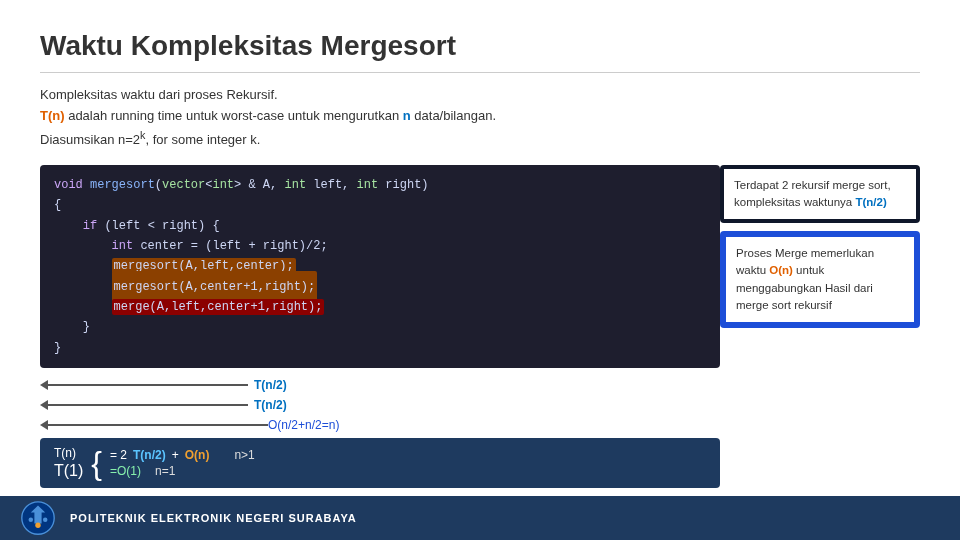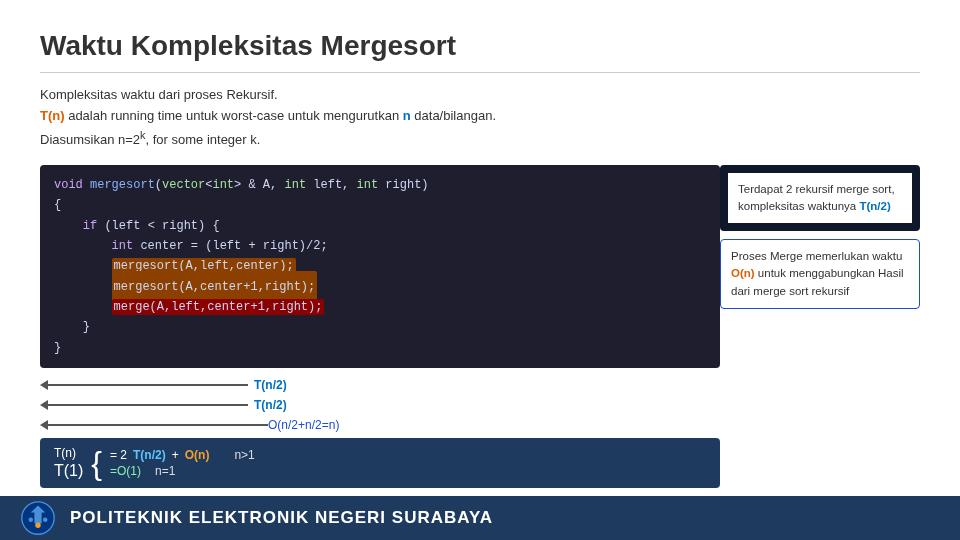--- a/index.html
+++ b/index.html
@@ -154,35 +154,35 @@
 
     
     .right-panel {
       width: 200px;
       display: flex;
       flex-direction: column;
       gap: 8px;
     }
 
     .info-box {
-      border: 8px solid #0f172a;
+      border: 4px solid #0f172a;
       border-radius: 4px;
       padding: 8px 10px;
       font-size: 11.5px;
       line-height: 1.5;
       color: #333;
     }
 
     .info-box .blue-text {
       color: #0070c0;
       font-weight: bold;
     }
 
     .info-box-orange {
-      border: 1px solid #1d4ed8;
+      border: 6px solid #1d4ed8;
     }
 
     .info-box-orange .orange-text {
       color: #e06000;
       font-weight: bold;
     }
 
     
     .footer {
       position: absolute;
@@ -197,21 +197,21 @@
       gap: 14px;
     }
 
     .footer-logo {
       width: 36px;
       height: 36px;
     }
 
     .footer-text {
       color: #fff;
-      font-size: 17px;
+      font-size: 11px;
       font-weight: bold;
       letter-spacing: 1px;
     }
 
     
     .on-label {
       color: #1d4ed8;
       font-weight: normal;
       font-size: 12px;
     }

